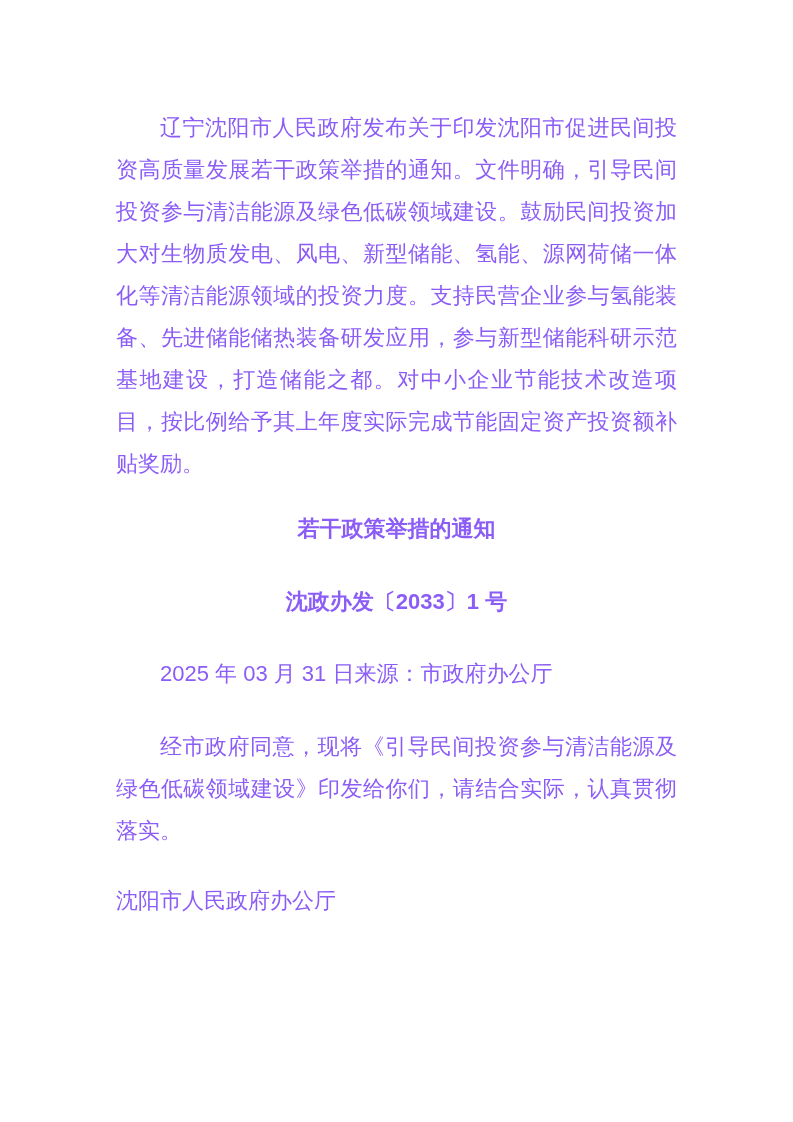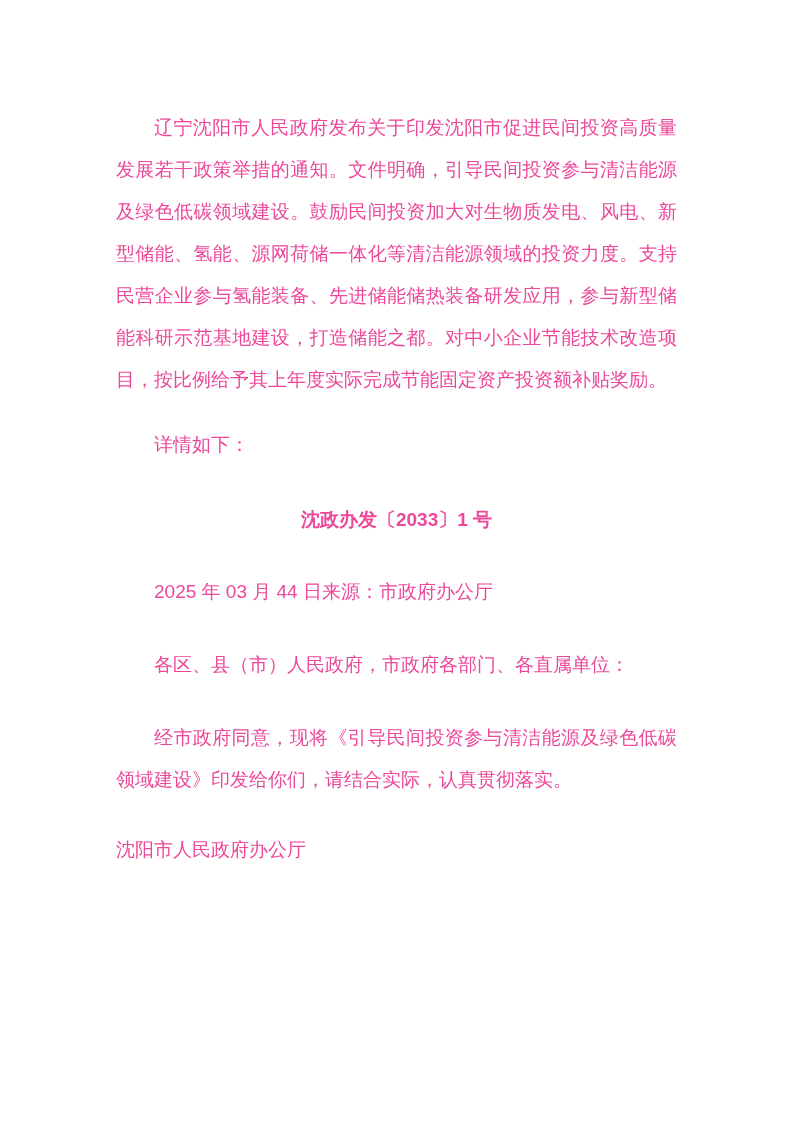--- a/index.html
+++ b/index.html
@@ -16,23 +16,23 @@
   .page {
     box-sizing: border-box;
     width: 793px;
     height: 1122px;
     padding: 107px 116px 40px 116px;
     background: #ffffff;
     overflow: hidden;
   }
   .para {
     margin: 0;
-    font-size: 19px;
+    font-size: 22px;
     line-height: 42px;
-    color: #ec4899;
+    color: #8b5cf6;
     text-align: left;
   }
   .indent  { text-indent: 2em; }
   .justify { text-align: justify; }
   .bold    { font-weight: bold; }
   .center  { text-align: center; }
   .right   { text-align: left; }
   
   .mb23 { margin-bottom: 23px; }
   .mb28 { margin-bottom: 28px; }
@@ -40,28 +40,27 @@
   .mb31 { margin-bottom: 31px; }
   .mb33 { margin-bottom: 33px; }
 </style>
 </head>
 <body>
 
 <div class="page">
 
   <p class="para indent justify mb23">辽宁沈阳市人民政府发布关于印发沈阳市促进民间投资高质量发展若干政策举措的通知。文件明确，引导民间投资参与清洁能源及绿色低碳领域建设。鼓励民间投资加大对生物质发电、风电、新型储能、氢能、源网荷储一体化等清洁能源领域的投资力度。支持民营企业参与氢能装备、先进储能储热装备研发应用，参与新型储能科研示范基地建设，打造储能之都。对中小企业节能技术改造项目，按比例给予其上年度实际完成节能固定资产投资额补贴奖励。</p>
 
-  <p class="para indent mb33">详情如下：</p>
 
   <div class="para bold center mb31">
+    <div>若干政策举措的通知</div>
   </div>
 
   <p class="para bold center mb30">沈政办发〔2033〕1 号</p>
 
-  <p class="para indent mb31">2025 年 03 月 44 日来源：市政府办公厅</p>
+  <p class="para indent mb31">2025 年 03 月 31 日来源：市政府办公厅</p>
 
-  <p class="para indent mb31">各区、县（市）人民政府，市政府各部门、各直属单位：</p>
 
   <p class="para indent justify mb28">经市政府同意，现将《引导民间投资参与清洁能源及绿色低碳领域建设》印发给你们，请结合实际，认真贯彻落实。</p>
 
   <p class="para right">沈阳市人民政府办公厅</p>
 
 </div>
 
 </body></html>

